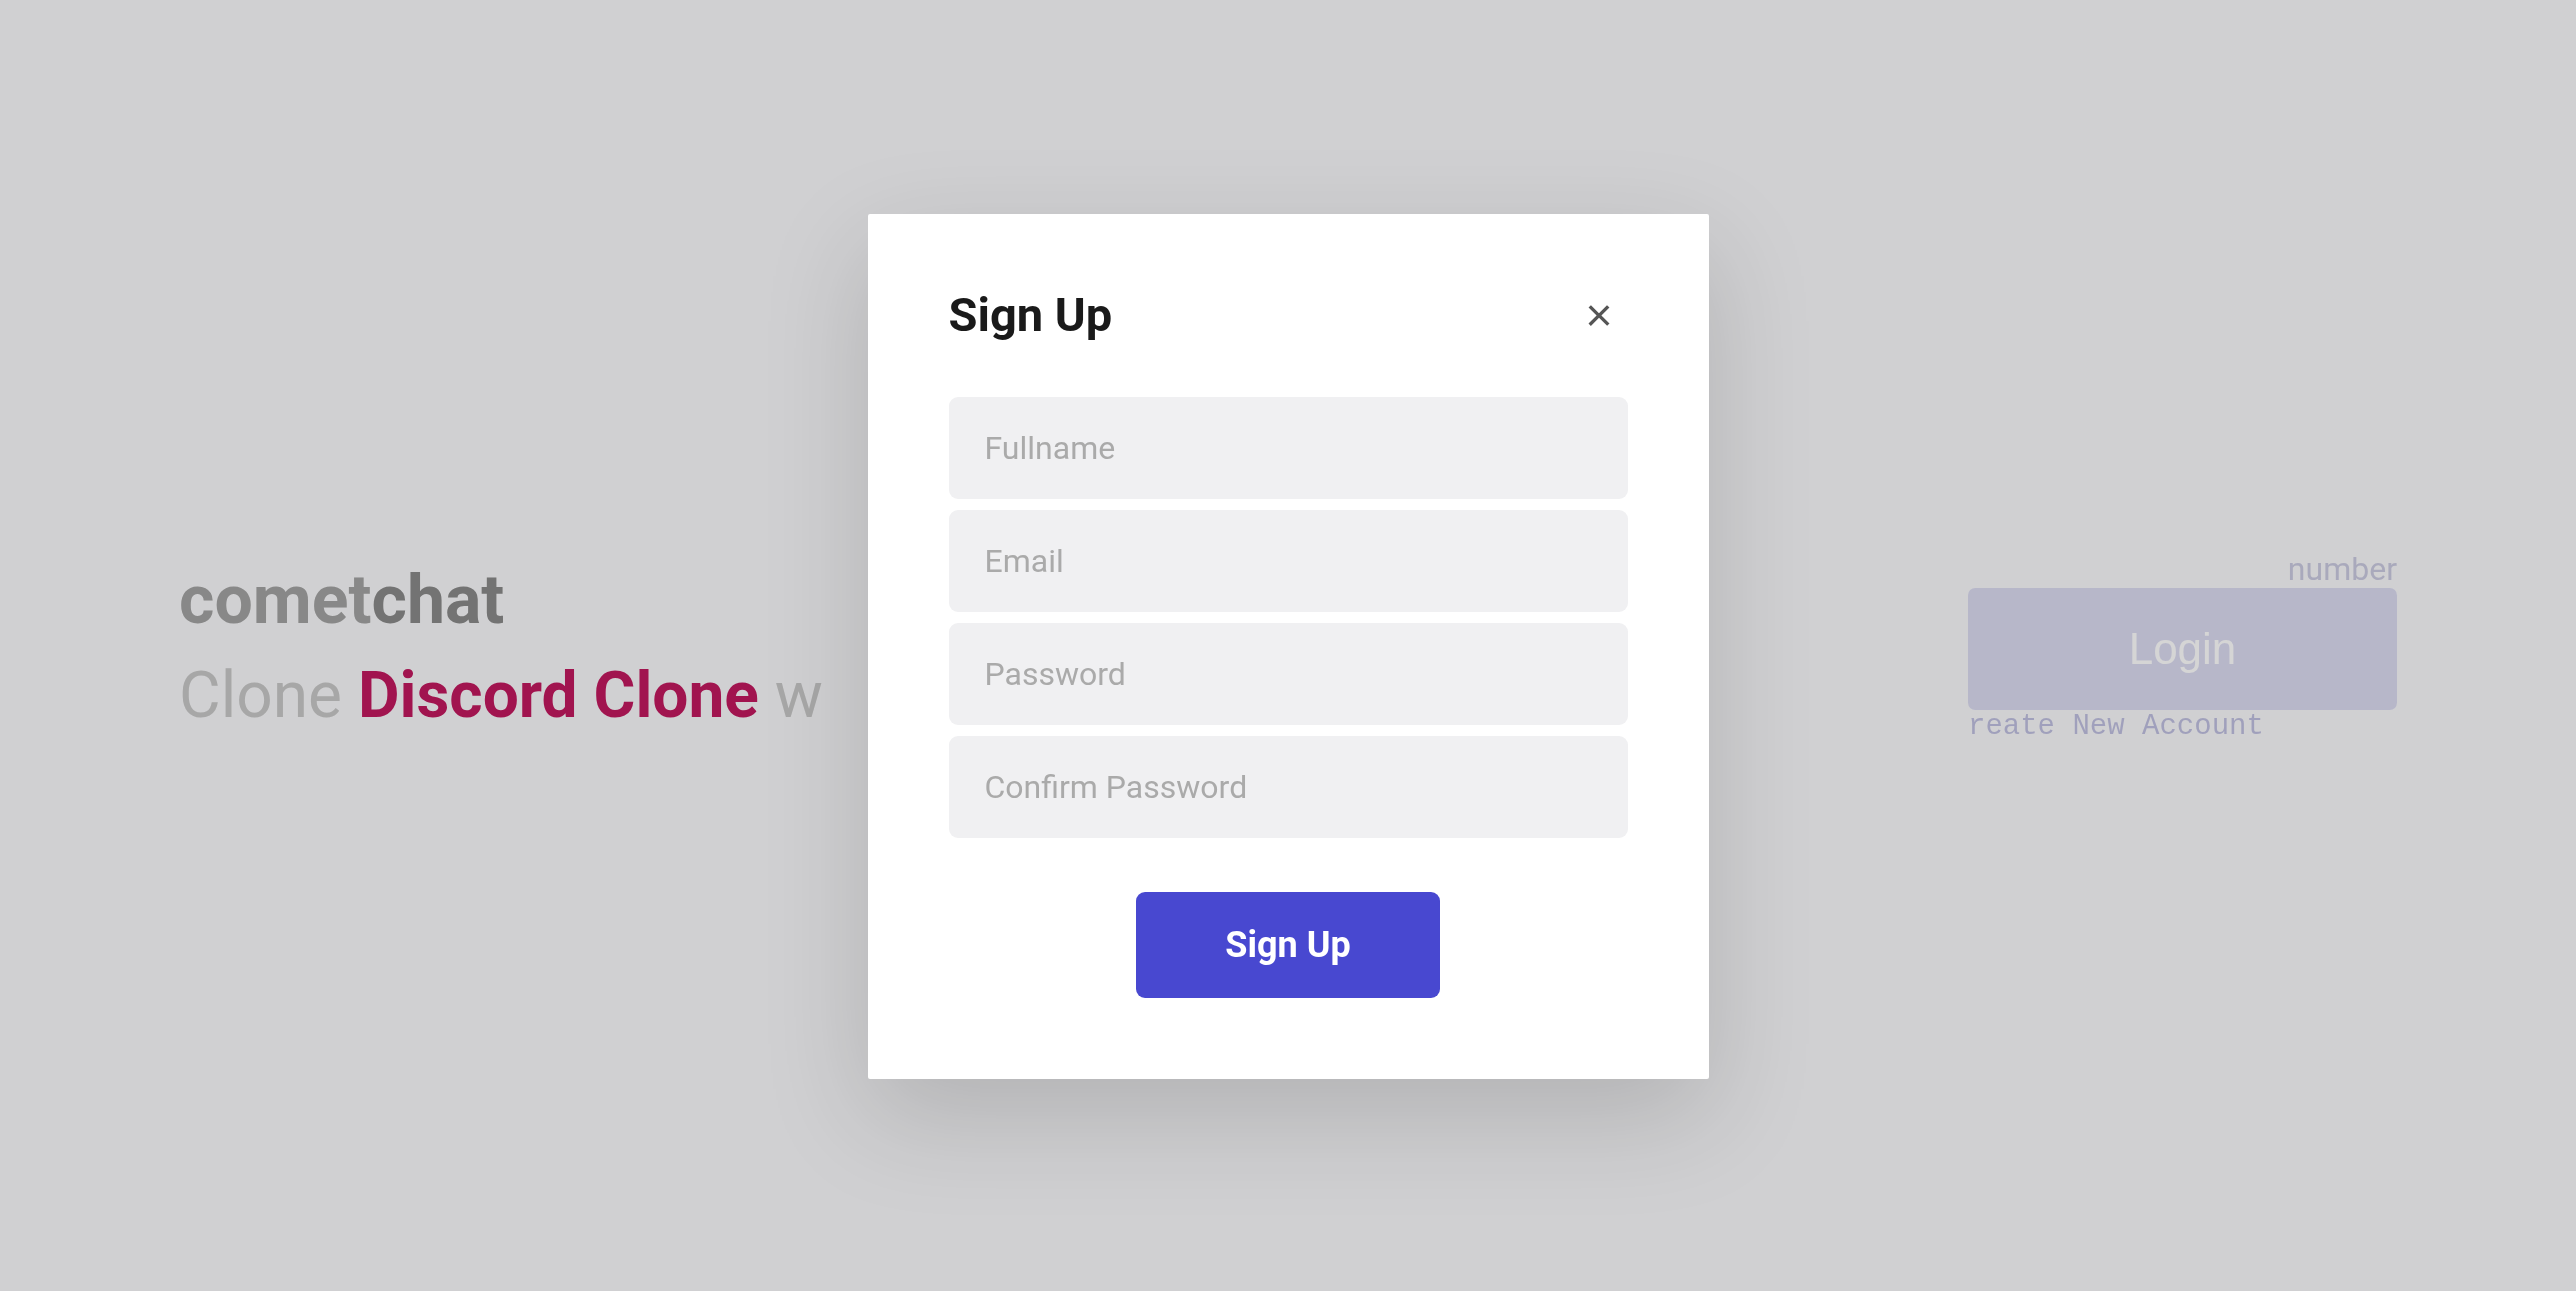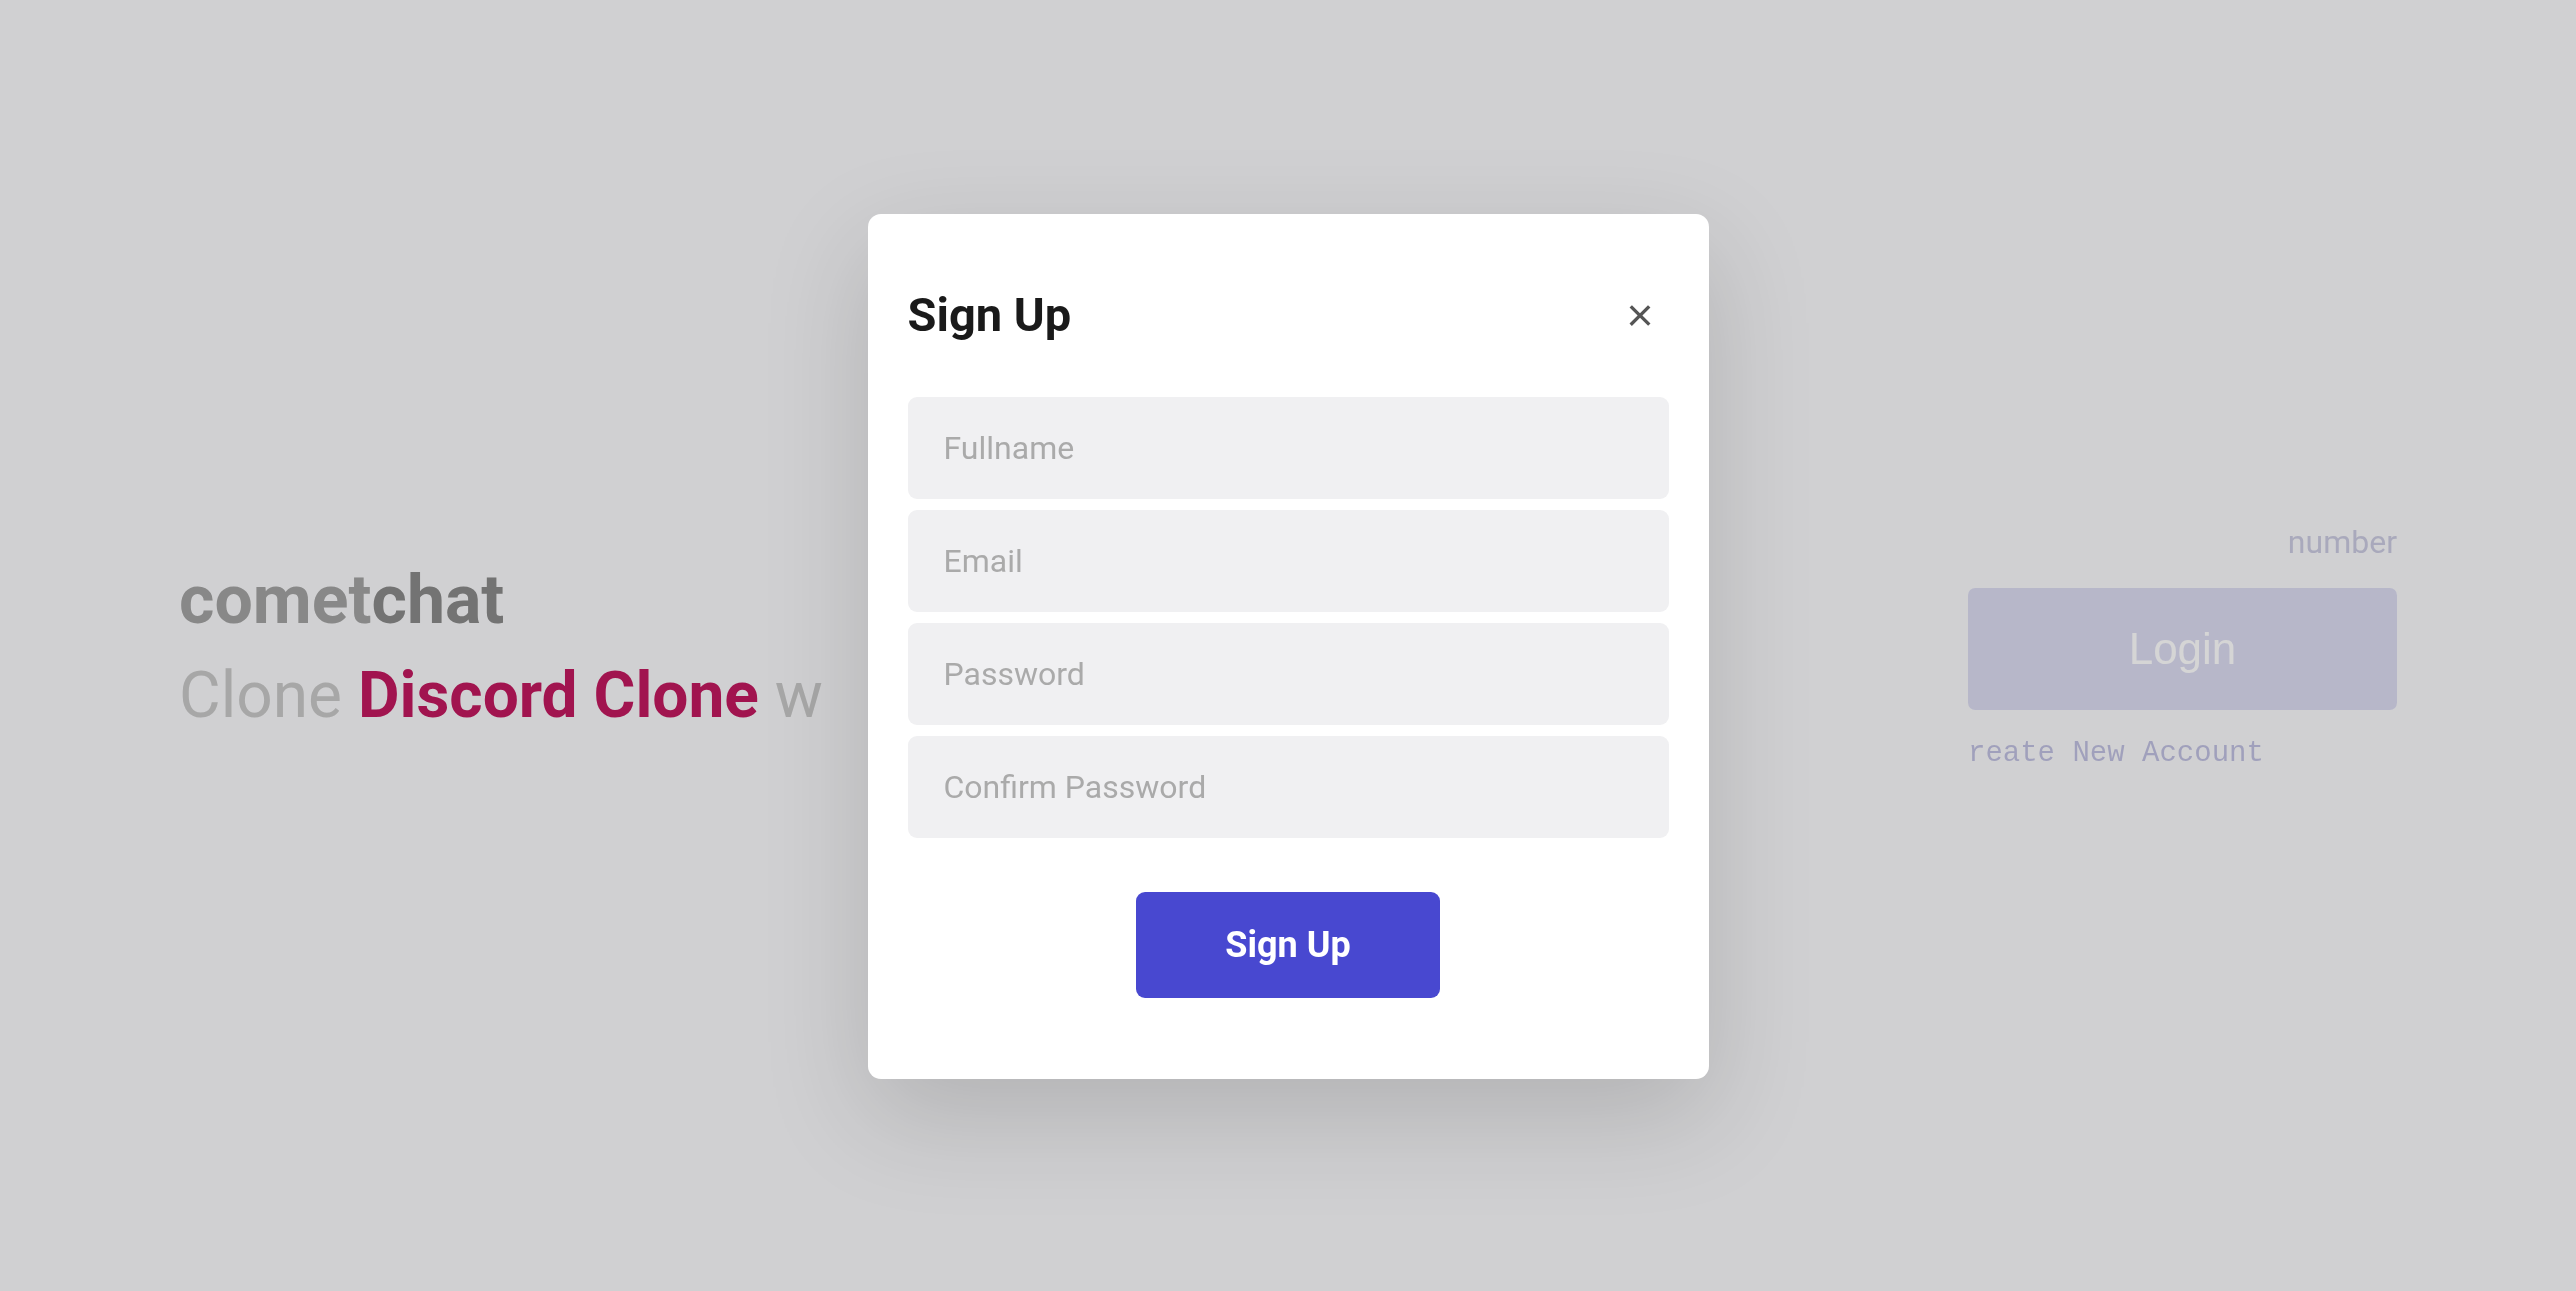--- a/index.html
+++ b/index.html
@@ -62,21 +62,20 @@
 
     .tagline .highlight {
       color: #be185d;
       font-weight: 700;
     }
 
     .bg-right {
       display: flex;
       flex-direction: column;
       align-items: stretch;
-      gap: 27px;
       width: 429px;
       opacity: 0.6;
     }
 
     .bg-number-text {
       font-size: 32px;
       color: #aaaacc;
       text-align: right;
     }
 
@@ -111,23 +110,23 @@
       inset: 0;
       background: rgba(0, 0, 0, 0.15);
       display: flex;
       align-items: center;
       justify-content: center;
     }
 
     
     .modal {
       background: #ffffff;
-      border-radius: 13px;
+      border-radius: 2px;
       width: 841px;
-      padding: 72px 40px 81px;
+      padding: 72px 81px 81px;
       box-shadow: 0 36px 107px rgba(0, 0, 0, 0.15);
       position: relative;
     }
 
     .modal-header {
       display: flex;
       align-items: center;
       justify-content: space-between;
       margin-bottom: 54px;
     }

